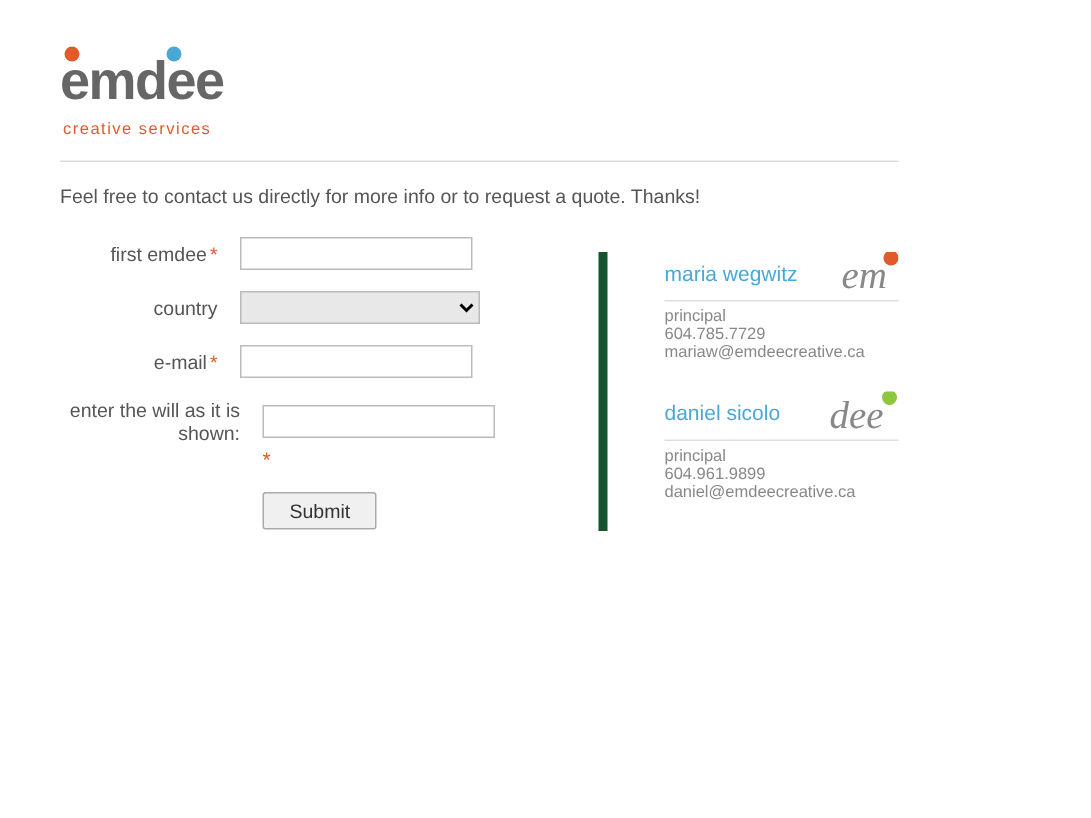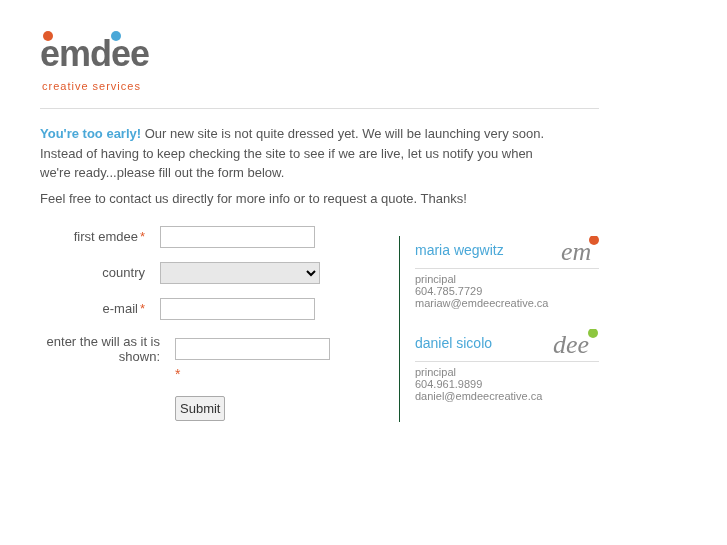--- a/index.html
+++ b/index.html
@@ -119,32 +119,32 @@
     }
 
     .submit-row {
       margin-left: 135px;
       margin-top: 5px;
     }
 
     .submit-btn {
       background: #f0f0f0;
       border: 1px solid #aaa;
-      padding: 4px 4px;
+      padding: 4px 17px;
       font-size: 13px;
       color: #333;
       cursor: pointer;
       border-radius: 2px;
     }
 
     
     .contact-section {
       width: 200px;
-      padding-left: 15px;
-      border-left: 1px solid #14532d;
+      padding-left: 38px;
+      border-left: 6px solid #14532d;
       margin-top: 10px;
     }
 
     .contact-card {
       margin-bottom: 20px;
     }
 
     .contact-card-top {
       display: flex;
       align-items: center;
@@ -242,23 +242,20 @@
           <circle cx="76" cy="6" r="5" fill="#4aa8d8"></circle>
         </svg>
       </div>
       <div class="logo-subtitle">creative services</div>
     </div>
   </div>
 
   <hr class="divider">
 
   <div class="intro-section">
-    <p class="intro-text">
-      <span class="intro-early">You're too early!</span><span> Our new site is not quite dressed yet. We will be launching very soon. Instead of having to keep checking the site to see if we are live, let us notify you when we're ready...please fill out the form below.</span>
-    </p>
     <p class="intro-contact">Feel free to contact us directly for more info or to request a quote. Thanks!</p>
   </div>
 
   <div class="main-content">
 
     <div class="form-section">
 
       <div class="form-row">
         <label class="form-label">
           <span>first emdee</span><span class="required-star">*</span>

